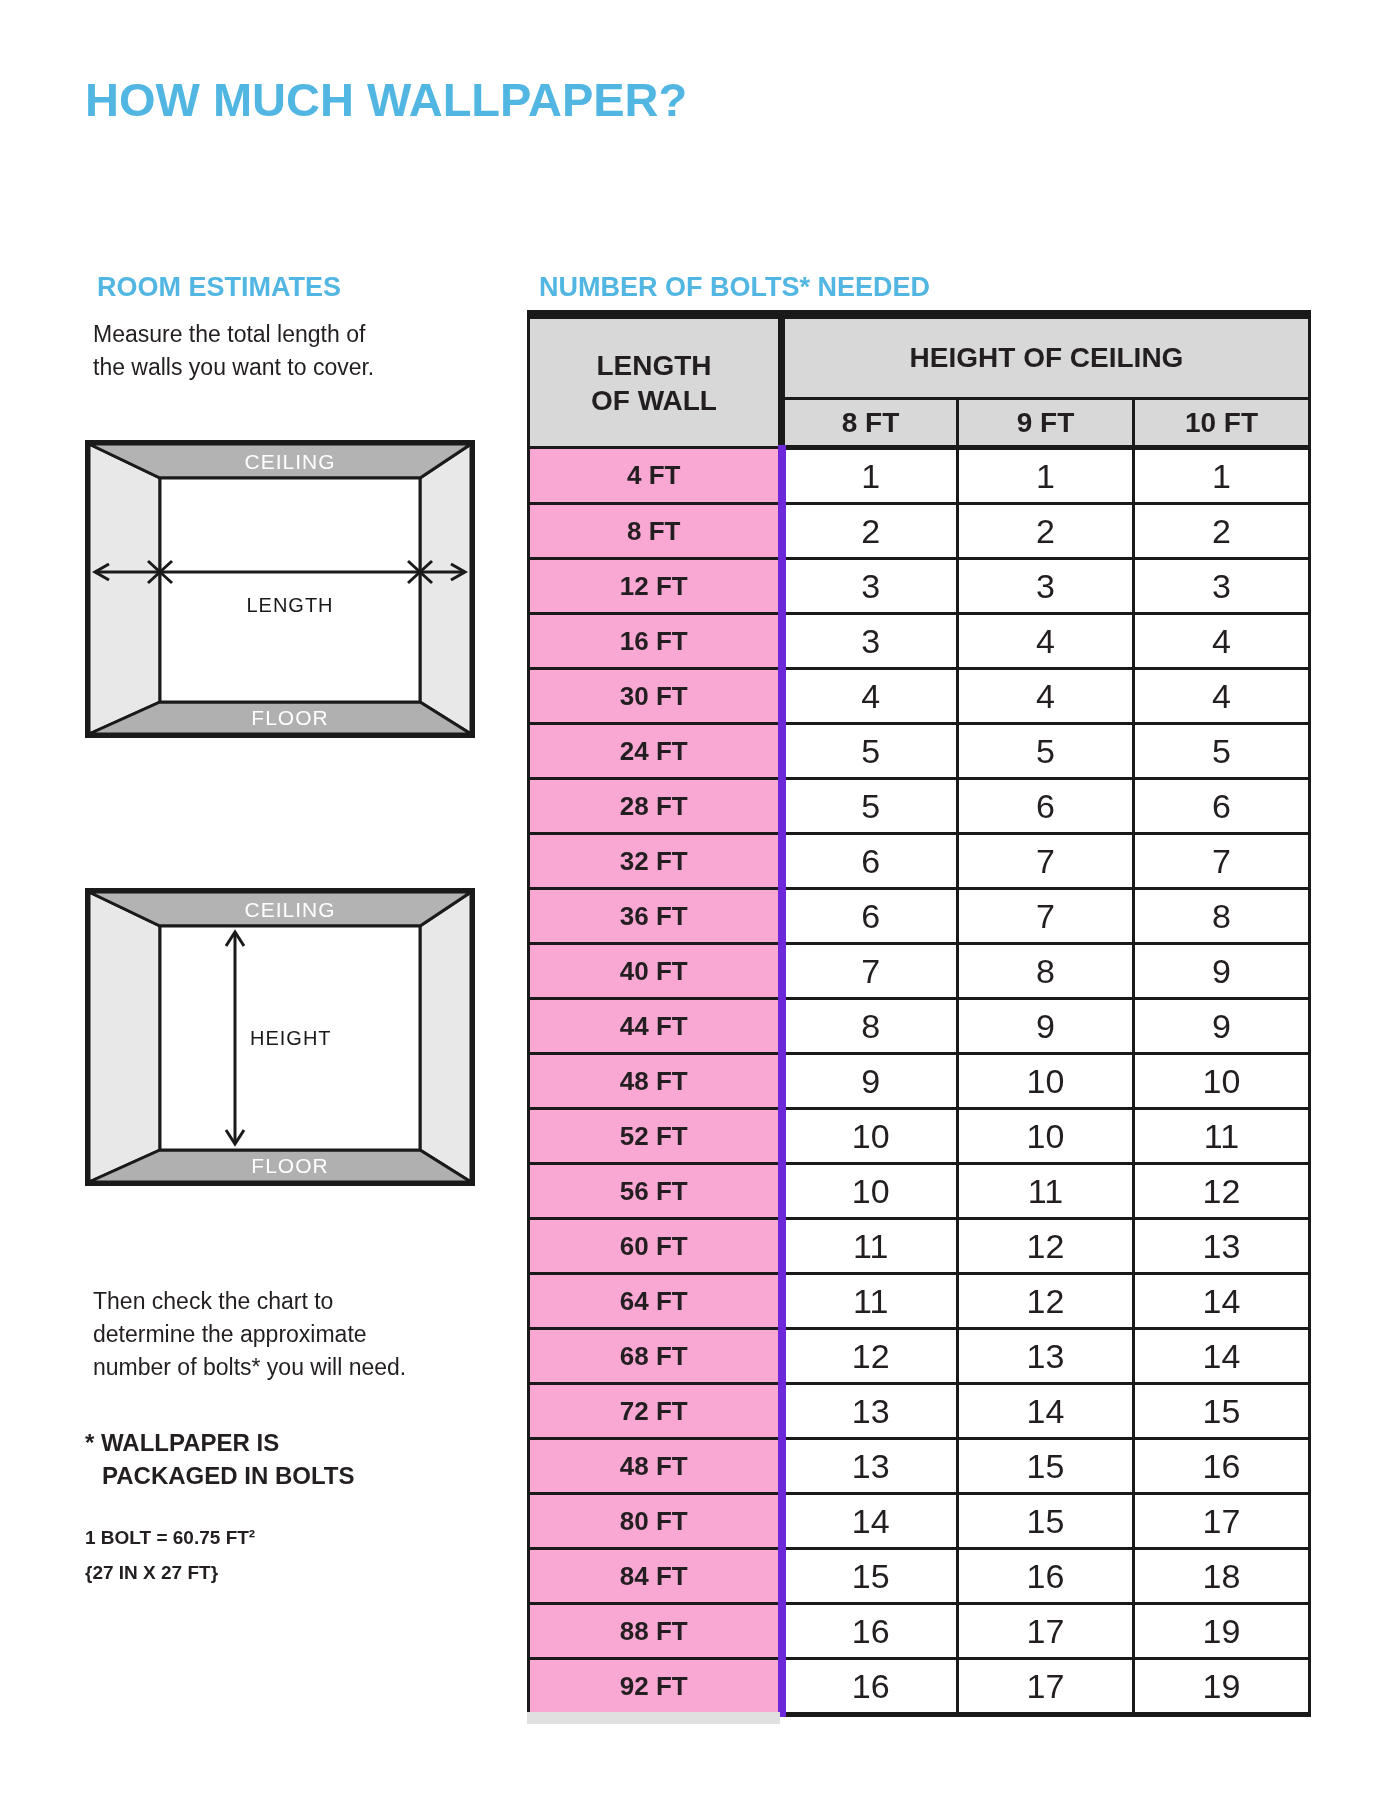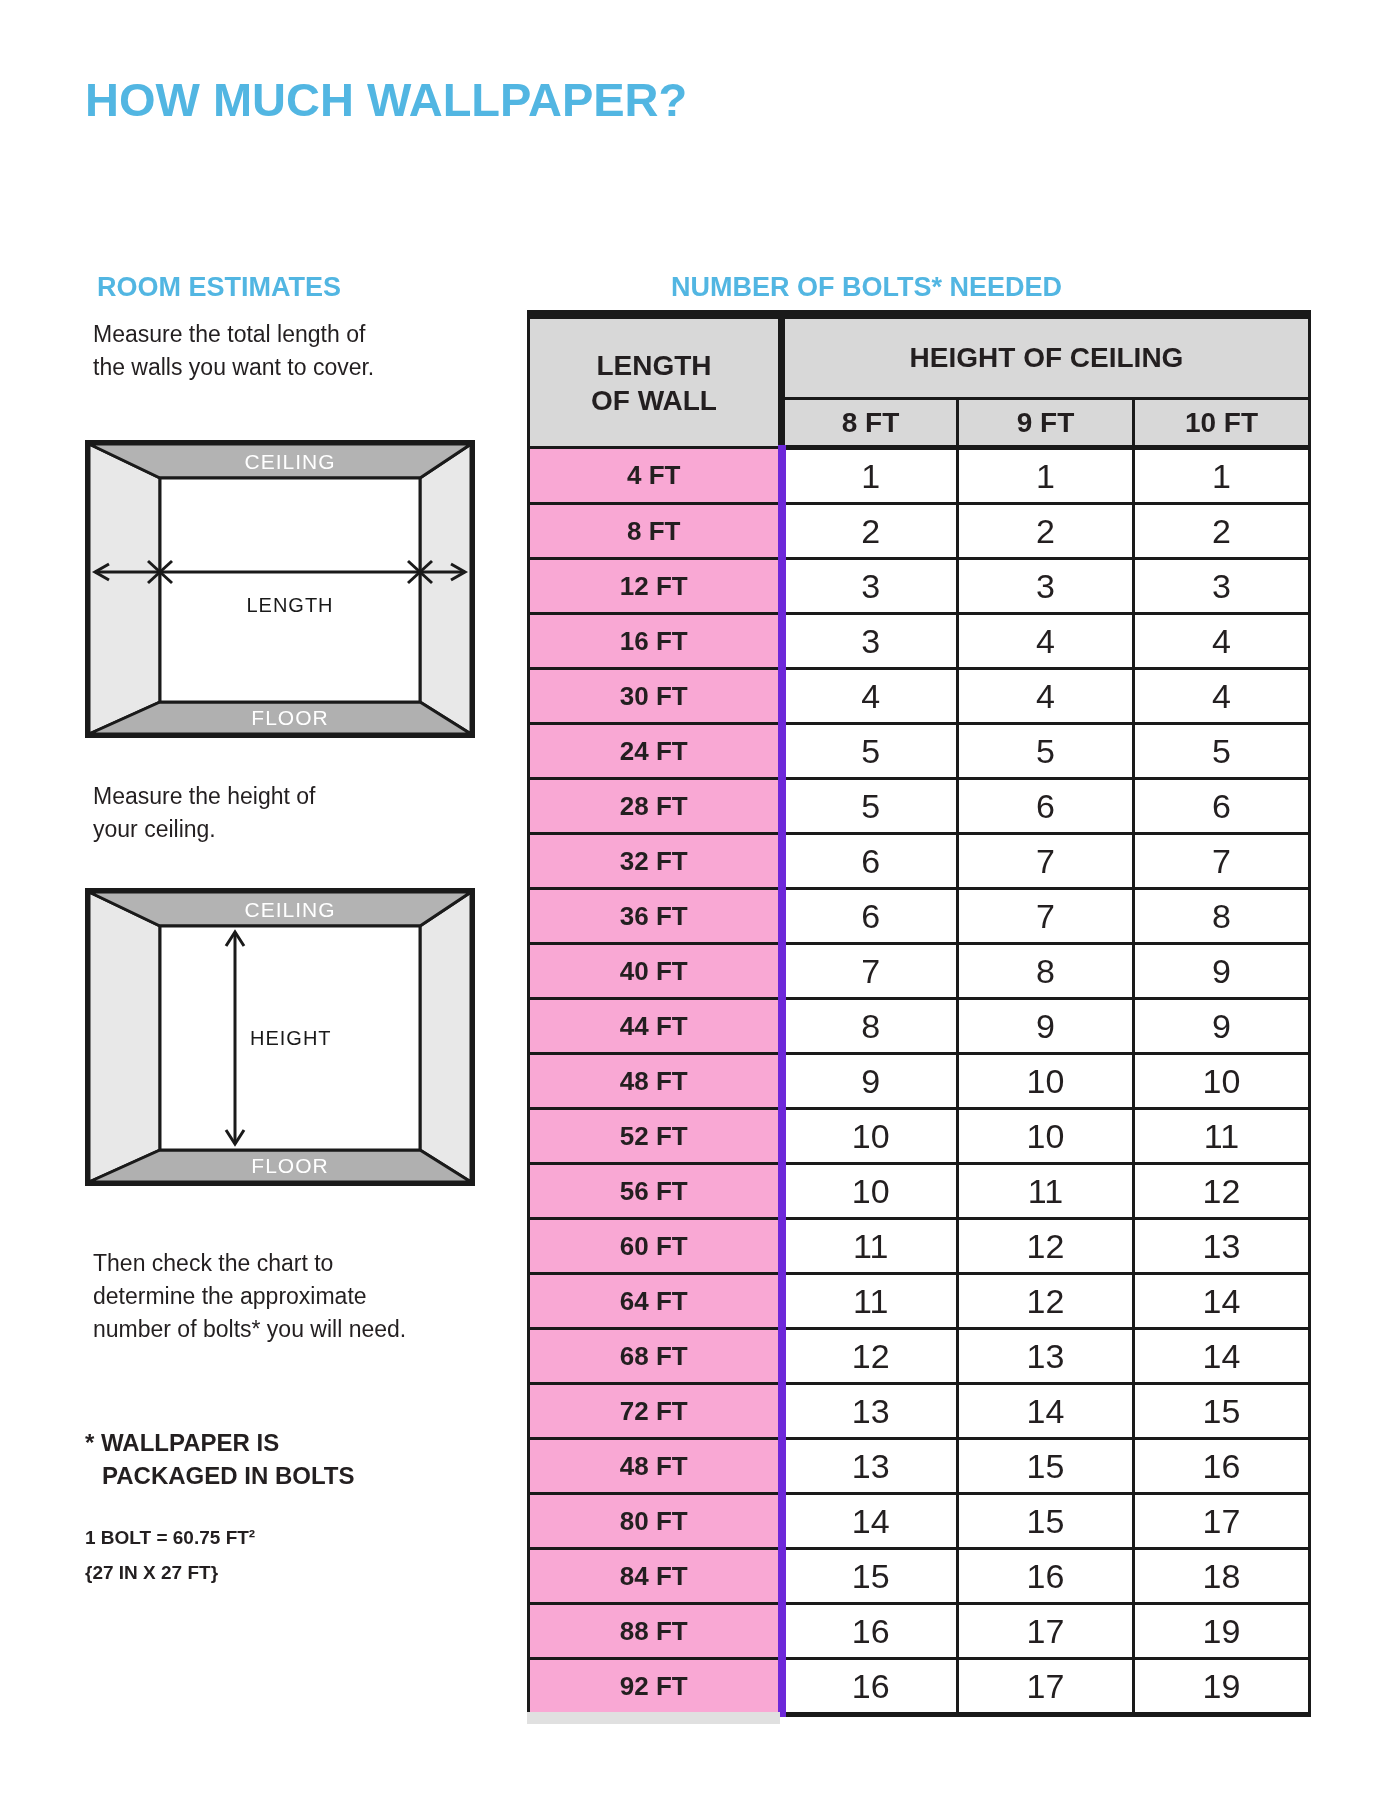--- a/index.html
+++ b/index.html
@@ -8,28 +8,28 @@
     font-family:"Liberation Sans", sans-serif; color:#231f20; overflow:hidden;
   }
   .title {
     position:absolute; left:85px; top:72px; margin:0;
     font-size:47px; font-weight:bold; color:#52b6e2;
   }
   .section-heading {
     position:absolute; margin:12px; font-size:27px; font-weight:bold; color:#52b6e2;
   }
   #room-heading { left:85px; top:260px; }
-  #table-heading { left:527px; top:260px; width:655px; text-align:center; }
+  #table-heading { left:527px; top:260px; width:655px; text-align:left; }
   .body-text {
     position:absolute; left:85px; margin:8px;
     font-size:23px; line-height:33px; color:#231f20; white-space:pre-line;
   }
   #step1 { top:310px; }
   #step2 { top:772px; }
-  #step3 { top:1239px; }
+  #step3 { top:1277px; }
   .footnote {
     position:absolute; left:85px; margin:0;
     font-weight:bold; color:#231f20;
   }
   #footnote { top:1426px; font-size:24px; line-height:33px; }
   #footnote .indent { padding-left:17px; }
   #bolt-eq { top:1520px; font-size:19px; line-height:35px; }
   .diagram { position:absolute; left:85px; width:390px; height:298px; }
   #diagram1 { top:440px; }
   #diagram2 { top:888px; }
@@ -81,22 +81,20 @@
       <polyline points="24,124 10,132 24,140"></polyline>
       <polyline points="366,124 380,132 366,140"></polyline>
       <line x1="63" y1="143" x2="87" y2="121"></line>
       <line x1="63" y1="121" x2="87" y2="143"></line>
       <line x1="323" y1="143" x2="347" y2="121"></line>
       <line x1="323" y1="121" x2="347" y2="143"></line>
     </g>
     <text x="205" y="172" text-anchor="middle" font-size="20" fill="#1a1a1a" letter-spacing="1">LENGTH</text>
   </svg>
 
-  <p class="body-text" id="step2">Measure the height of
-your ceiling.</p>
 
   <svg class="diagram" id="diagram2" viewBox="0 0 390 298">
     <g>
       <polygon points="4,4 75,38 75,262 4,294" fill="#e8e8e8" stroke="#1a1a1a" stroke-width="3"></polygon>
       <polygon points="386,4 335,38 335,262 386,294" fill="#e8e8e8" stroke="#1a1a1a" stroke-width="3"></polygon>
       <polygon points="4,4 386,4 335,38 75,38" fill="#b3b3b3" stroke="#1a1a1a" stroke-width="3"></polygon>
       <polygon points="4,294 386,294 335,262 75,262" fill="#b0b0b0" stroke="#1a1a1a" stroke-width="3"></polygon>
       <rect x="75" y="38" width="260" height="224" fill="#ffffff" stroke="#1a1a1a" stroke-width="3"></rect>
     </g>
     <rect x="2.5" y="2.5" width="385" height="293" fill="none" stroke="#1a1a1a" stroke-width="5"></rect>

